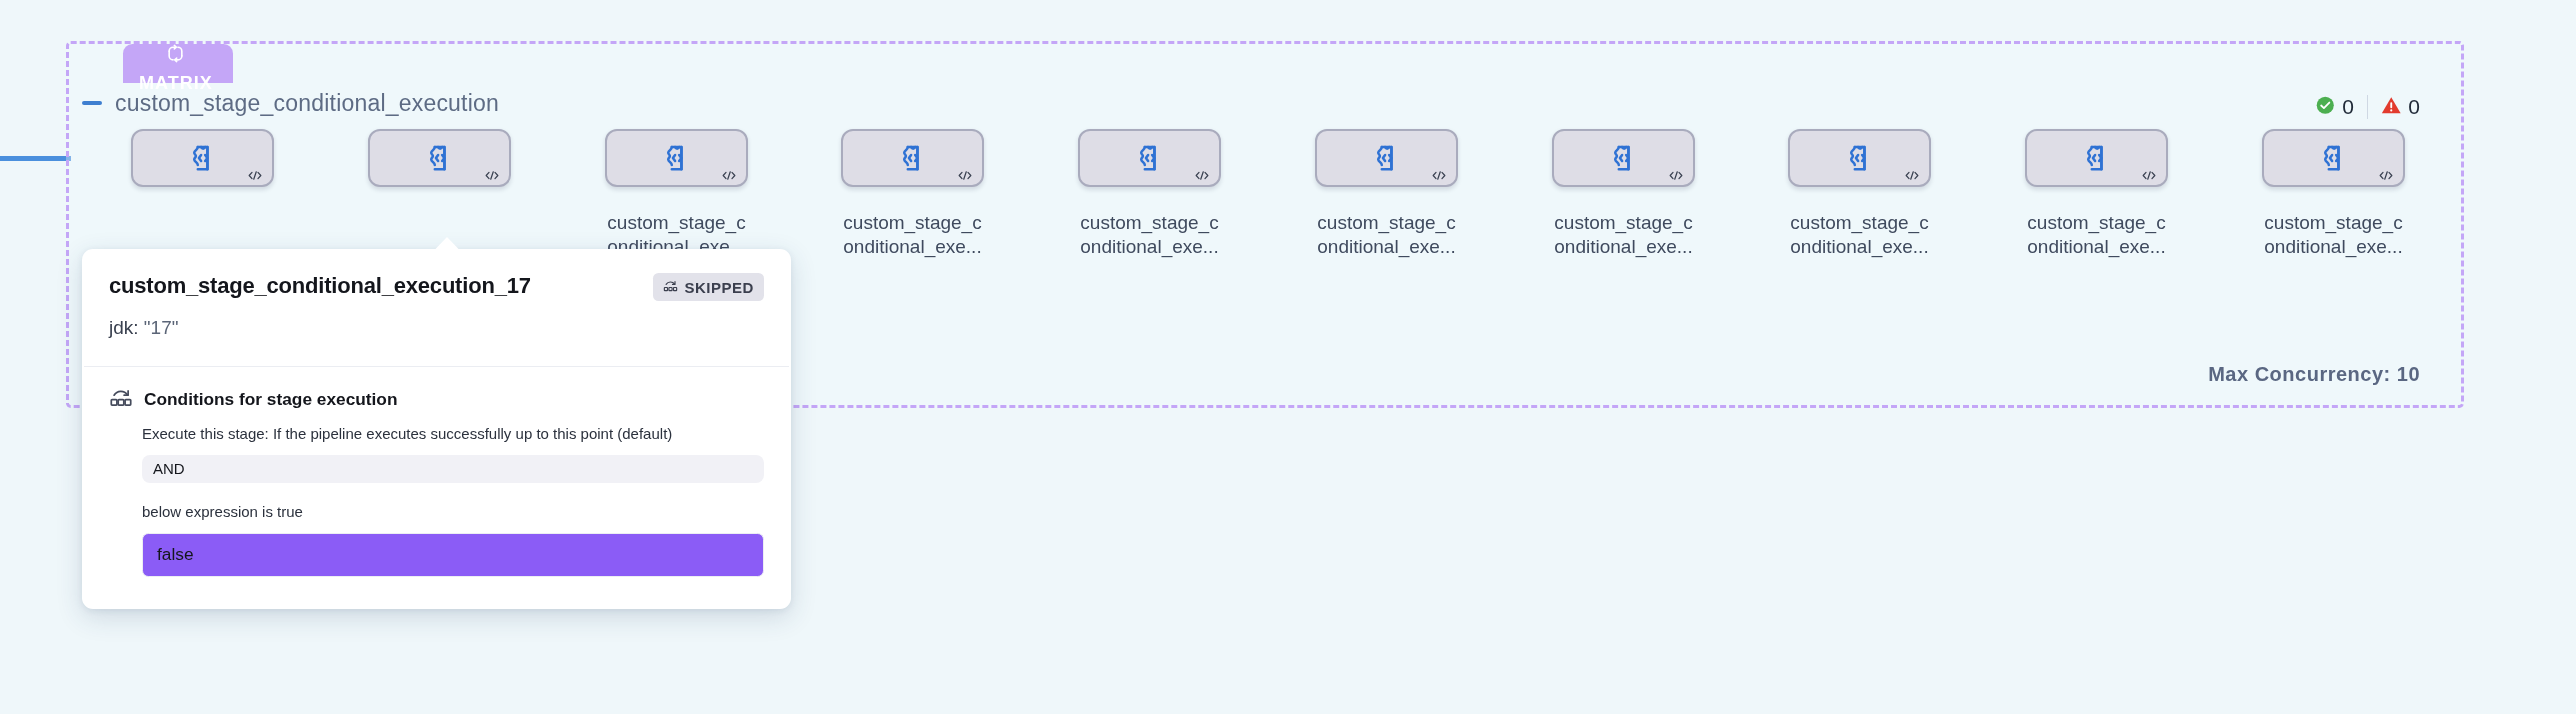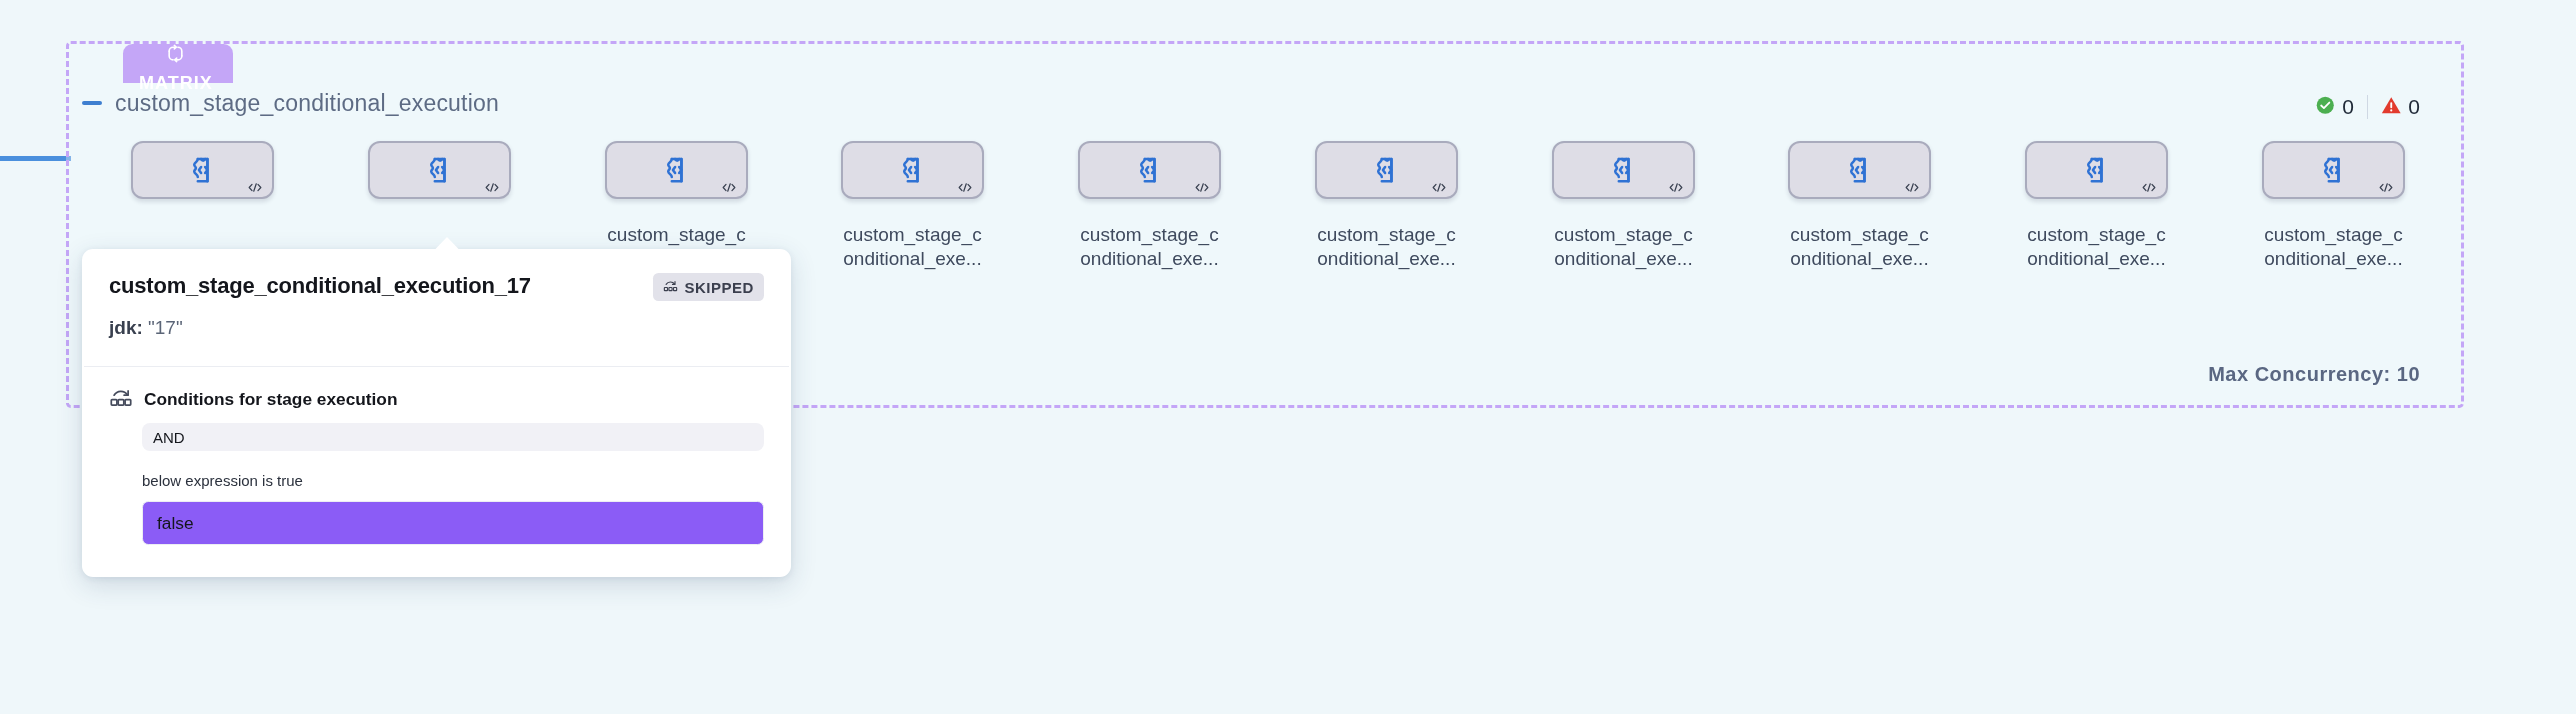--- a/index.html
+++ b/index.html
@@ -57,21 +57,21 @@
   .status-counters {
     position: absolute; right: 41px; top: 49px;
     display: flex; align-items: center; gap: 12.6px;
     height: 27px;
   }
   .counter { display: flex; align-items: center; gap: 7px; }
   .counter .num { font-size: 21px; color: #1f2937; font-weight: 400; }
   .sep { width: 1.6px; height: 24px; background: #cfd8e3; }
 
   
-  .nodes-row { position: absolute; left: 0; top: 97px; width: 100%; height: 205px; }
+  .nodes-row { position: absolute; left: 0; top: 85px; width: 100%; height: 205px; }
   .node { position: absolute; top: 0; width: 143px; }
   .node-card {
     position: relative; width: 143px; height: 58px;
     background: #dedde6;
     border: 2.4px solid #a9abbd;
     border-radius: 12px;
     display: flex; align-items: center; justify-content: center;
     box-shadow: 0 2.4px 4px rgba(40,50,80,.14);
     cursor: pointer;
   }
@@ -117,21 +117,21 @@
   .skipped-badge {
     flex: 0 0 auto;
     background: #e2e2ea; color: #3b3f4e;
     border-radius: 5.5px; padding: 5.5px 10.2px;
     font-size: 15px; font-weight: 700; letter-spacing: 0.5px;
     display: flex; align-items: center; gap: 6.3px;
   }
   .pop-sub {
     margin-top: 16px; font-size: 19px; color: #5b6577;
   }
-  .pop-sub b { color: #39404f; font-weight: 700; }
+  .pop-sub b { color: #39404f; font-weight: 400; }
   .pop-divider { height: 0.8px; background: #ebedf2; margin: 0 1.6px; }
 
   .pop-body { padding: 20.5px 27px 32px 27px; }
   .cond-head { display: flex; align-items: center; gap: 11px; }
   .cond-head .title {
     font-size: 17.3px; font-weight: 700; color: #14161c;
   }
   .cond-inner { padding-left: 33px; margin-top: 12.6px; }
   .cond-line { font-size: 15px; color: #2b313d; line-height: 1.45; }
   .and-field {
@@ -461,20 +461,21 @@
             <path d="M4.6 7.6A7.4 7.4 0 0 1 17 7.2"></path>
             <polyline points="17.6,3.6 17.6,7.6 13.9,7.6"></polyline>
             <rect x="2" y="11.6" width="5.2" height="5.2" rx="0.7"></rect>
             <rect x="8.4" y="11.6" width="5.2" height="5.2" rx="0.7"></rect>
             <rect x="14.8" y="11.6" width="5.2" height="5.2" rx="0.7"></rect>
           </svg>
         </span>
         <span class="title">Conditions for stage execution</span>
       </div>
       <div class="cond-inner">
+        <div class="cond-line">Execute this stage: If the pipeline executes successfully up to this point (default)</div>
         <div class="and-field">AND</div>
         <div class="cond-line2">below expression is true</div>
         <div class="expr-field">false</div>
       </div>
     </div>
   </div>
 
 </div>
 
 

